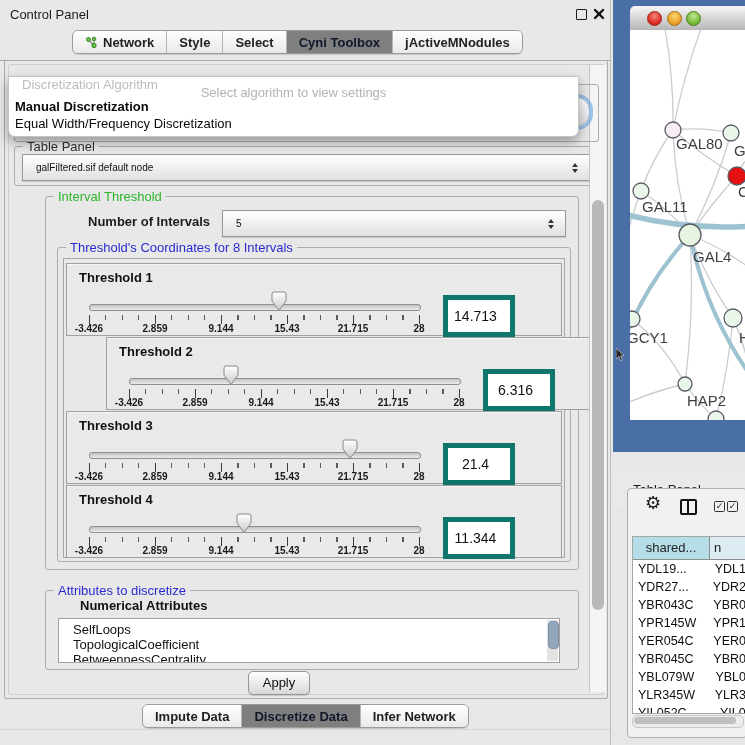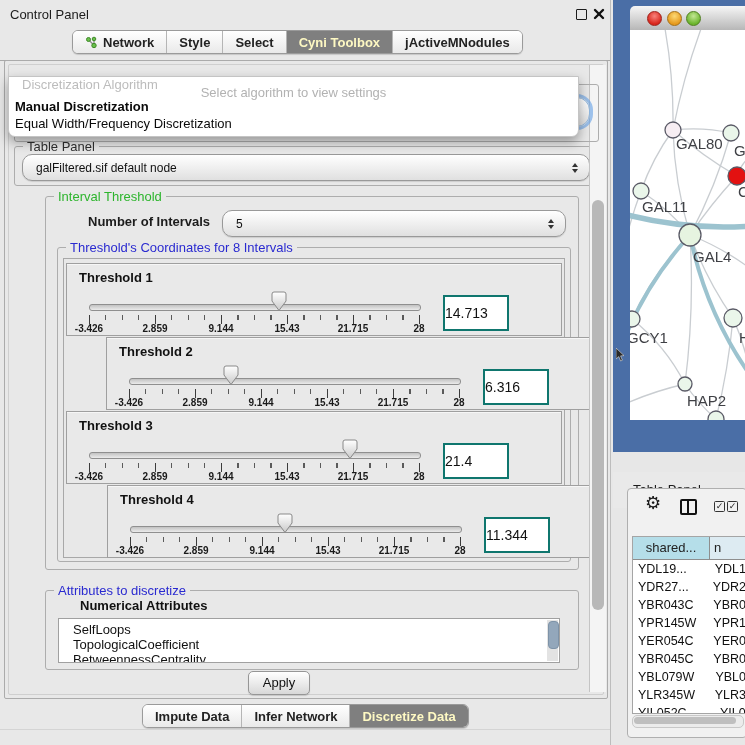--- a/index.html
+++ b/index.html
@@ -14,31 +14,31 @@
   .hline60{position:absolute;left:0;top:60px;width:610px;height:0;border-top:1px solid #a9a9a9;}
   .frame1{position:absolute;left:4px;top:60px;width:602px;height:637px;border:1px solid #ababab;border-radius:2px;}
   .frame2{position:absolute;left:8px;top:64px;width:594px;height:629px;border:1px solid #cfcfcf;border-radius:2px;}
   .lp-bottom-line{position:absolute;left:0;top:729px;width:610px;height:1px;background:#d4d4d4;}
   
   .segbar{position:absolute;display:flex;border:1px solid #9a9a9a;border-radius:6px;overflow:hidden;background:#fff;
     box-shadow:0 1px 1px rgba(0,0,0,.15);}
   .seg{display:flex;align-items:center;gap:5px;padding:0 12px;font-size:13px;font-weight:bold;color:#222;
     background:linear-gradient(#ffffff,#e9e9e9);border-right:1px solid #b5b5b5;height:22px;white-space:nowrap;}
   .seg:last-child{border-right:none;}
-  .seg.sel{background:#7f7f7f;color:#fef9c3;}
+  .seg.sel{background:#7f7f7f;color:#0f172a;}
   .topTabs{left:72px;top:30px;}
   .bottomTabs{left:142px;top:704px;}
   
   .group{position:absolute;border:1px solid #adadad;border-radius:3px;}
   .gtitle{position:absolute;top:-8px;left:8px;background:#e8e8e8;padding:0 4px;font-size:13px;line-height:15px;color:#2f2f2f;white-space:nowrap;}
   .gtitle.green{color:#2db52d;}
   .gtitle.blue{color:#2a2ad0;}
   
-  .combo{position:absolute;background:linear-gradient(#ffffff,#e0e0e0);border:1px solid #999;border-radius:10px;
-    font-size:12px;color:#111;display:flex;align-items:center;box-shadow:0 1px 1px rgba(0,0,0,.12);justify-content:center;}
+  .combo{position:absolute;background:linear-gradient(#ffffff,#e0e0e0);border:1px solid #999;border-radius:0;
+    font-size:10px;color:#111;display:flex;align-items:center;box-shadow:0 1px 1px rgba(0,0,0,.12);justify-content:center;}
   .combo .cv{padding-left:13px;flex:1;white-space:nowrap;overflow:hidden;}
   .spinArr{position:absolute;right:11px;top:50%;transform:translateY(-50%);display:flex;flex-direction:column;gap:2px;}
   .spinArr i{display:block;width:0;height:0;border-left:3.5px solid transparent;border-right:3.5px solid transparent;}
   .spinArr .up{border-bottom:4.5px solid #333;}
   .spinArr .dn{border-top:4.5px solid #333;}
   .focus-combo{position:absolute;left:320px;top:97px;width:268px;height:28px;border-radius:13px;
     background:linear-gradient(#ffffff,#dcdcdc);border:1px solid #8fb6de;box-shadow:0 0 0 3px rgba(100,160,230,.6);z-index:6;}
   
   .popup{position:absolute;left:8px;top:76px;width:569px;height:59px;background:#fff;border:1px solid #c4c4c4;
     border-radius:0 0 7px 7px;box-shadow:0 5px 12px rgba(0,0,0,.35);z-index:50;}
@@ -51,22 +51,22 @@
     box-shadow:inset 0 1px 0 #f6f6f6;}
   .thr .tlab{position:absolute;left:12px;top:6px;font-size:13px;font-weight:bold;color:#111;}
   .thr .track{position:absolute;left:22px;top:40px;width:330px;height:5px;border:1px solid #8f8f8f;border-radius:3px;
     background:linear-gradient(#c2c2c2,#ebebeb);}
   .thr .tminor{position:absolute;left:22px;top:51px;width:332px;height:5px;
     background-image:repeating-linear-gradient(to right,#5a5a5a 0,#5a5a5a 1px,transparent 1px,transparent 16.5px);}
   .thr .tmajor{position:absolute;left:22px;top:51px;width:332px;height:9px;
     background-image:repeating-linear-gradient(to right,#3c3c3c 0,#3c3c3c 1px,transparent 1px,transparent 66px);}
   .thr .ticklab{position:absolute;top:59px;transform:translateX(-50%);font-size:10px;font-weight:bold;color:#1a1a1a;}
   .thr .thumb{position:absolute;top:27px;width:16px;height:21px;}
-  .thr .vbox{position:absolute;left:376px;top:31px;width:55px;height:32px;background:#fff;border:2px solid #0f766e;
-    font-size:14px;line-height:32px;text-align:left;padding-right:7px;box-sizing:content-box;color:#111;}
+  .thr .vbox{position:absolute;left:376px;top:31px;width:55px;height:32px;background:#fff;border:5px solid #0f766e;
+    font-size:14px;line-height:32px;text-align:center;padding-right:7px;box-sizing:content-box;color:#111;}
   
   .attr-list{position:absolute;left:58px;top:618px;width:500px;height:43px;background:#fff;border:1px solid #a0a0a0;overflow:hidden;}
   .attr-item{font-size:13px;line-height:15px;padding-left:6px;color:#111;white-space:nowrap;}
   .attr-scroll{position:absolute;right:1px;top:1px;width:11px;height:41px;background:#e3e3e3;}
   .attr-thumb{position:absolute;left:1px;top:1px;width:9px;height:26px;background:#93a7bb;border-radius:4px;border:1px solid #7e93a8;}
   .numattr{position:absolute;left:52px;top:598px;font-size:13px;font-weight:bold;color:#111;padding-left:28px;}
   
   .apply{position:absolute;left:248px;top:671px;width:60px;height:22px;border:1px solid #969696;border-radius:5px;
     background:linear-gradient(#ffffff,#d8d8d8);font-size:13px;text-align:center;line-height:22px;color:#111;
     box-shadow:0 1px 1px rgba(0,0,0,.15);}
@@ -239,21 +239,21 @@
               <defs>
                 <linearGradient id="tg2" x1="0" y1="0" x2="0" y2="1">
                   <stop offset="0" stop-color="#ffffff"></stop>
                   <stop offset="1" stop-color="#c9c9c9"></stop>
                 </linearGradient>
               </defs>
               <path d="M3 1 H13 Q15 1 15 3 V10 L8 19.5 1 10 V3 Q1 1 3 1 Z" fill="url(#tg2)" stroke="#898989"></path>
             </svg></div>
           <div class="vbox">21.4</div>
         </div>
-        <div class="thr" style="top: 226px; margin-left: 41px;">
+        <div class="thr" style="top: 226px;">
           <div class="tlab">Threshold 4</div>
           <div class="track"></div>
           <div class="tminor"></div>
           <div class="tmajor"></div>
           <span class="ticklab" style="left: 22px;">-3.426</span>
           <span class="ticklab" style="left: 88px;">2.859</span>
           <span class="ticklab" style="left: 154px;">9.144</span>
           <span class="ticklab" style="left: 220px;">15.43</span>
           <span class="ticklab" style="left: 286px;">21.715</span>
           <span class="ticklab" style="left: 352px;">28</span>
@@ -288,25 +288,25 @@
     <div class="apply">Apply</div>
 
     <div class="vscroll">
       <div class="vthumb"></div>
     </div>
 
     <div class="segbar bottomTabs">
         <div class="seg">
           <span>Impute Data</span>
         </div>
-        <div class="seg">
-          <span>Infer Network</span>
-        </div>
         <div class="seg sel">
           <span>Discretize Data</span>
+        </div>
+        <div class="seg">
+          <span>Infer Network</span>
         </div>
       </div>
     <div class="lp-bottom-line"></div>
   </div>
 
   <div class="netwin">
     <div class="net-titlebar">
       <span class="tdot red"></span>
       <span class="tdot yellow"></span>
       <span class="tdot green"></span>

